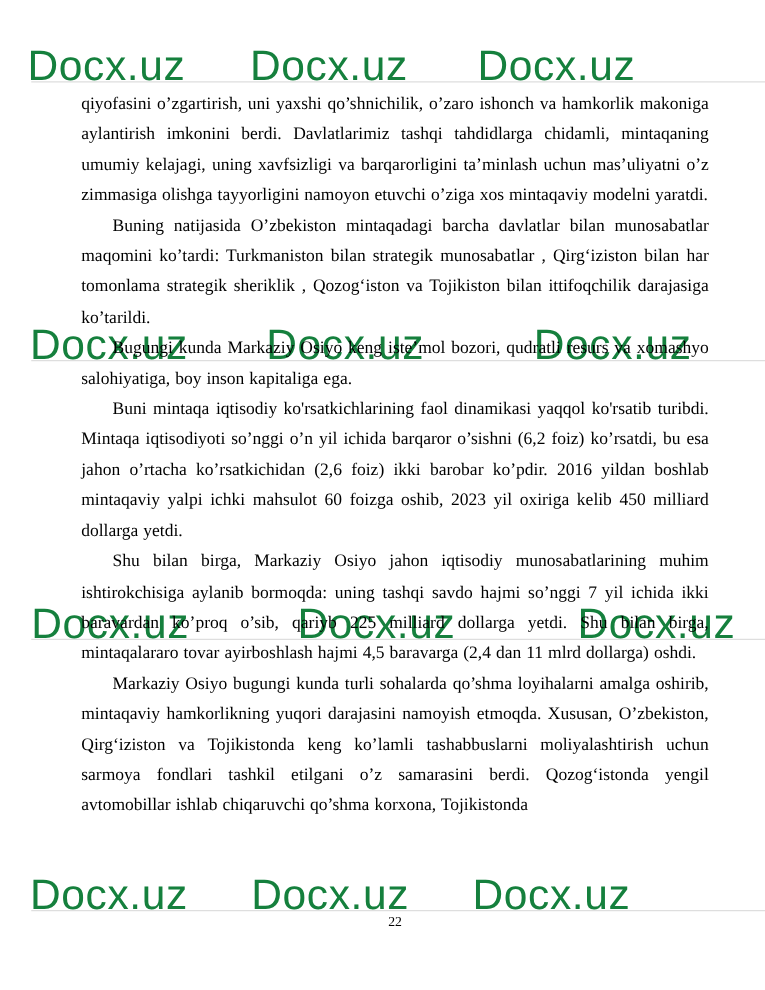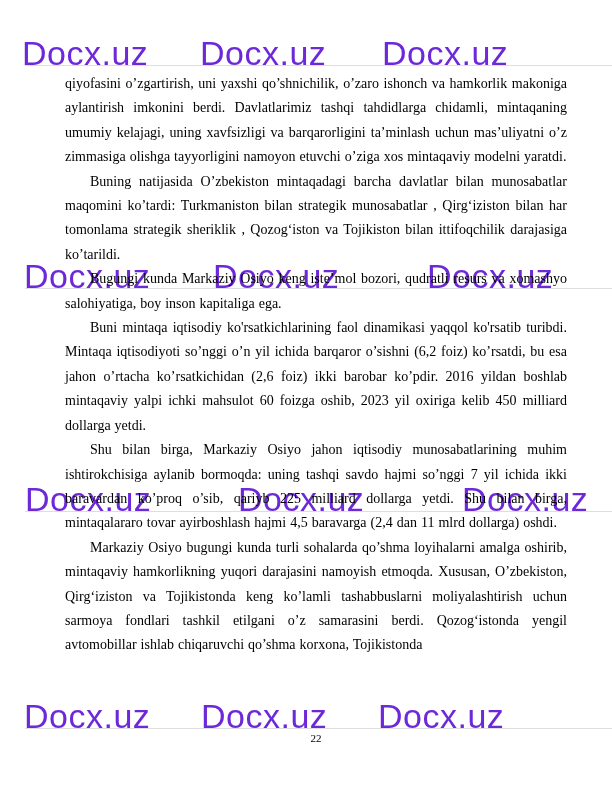--- a/index.html
+++ b/index.html
@@ -22,21 +22,21 @@
   .wm-row.r3 { top: 480px; }
   .wm-row.r4 { top: 697px; }
   .wm-rule {
     position: absolute; left: 25px; right: 0; top: 31px;
     height: 1px; background: #dedede;
   }
   .wm {
     position: absolute; top: 0;
     font-family: "Liberation Sans", sans-serif;
     font-size: 34px; line-height: 38px; font-weight: 400;
-    color: #6d28d9; white-space: nowrap;
+    color: #15803d; white-space: nowrap;
     letter-spacing: 0.5px;
   }
   .r1 .c1 { left: 22px; }  .r1 .c2 { left: 200px; } .r1 .c3 { left: 382px; }
   .r2 .c1 { left: 24px; }  .r2 .c2 { left: 213px; } .r2 .c3 { left: 427px; }
   .r3 .c1 { left: 25px; }  .r3 .c2 { left: 238px; } .r3 .c3 { left: 462px; }
   .r4 .c1 { left: 24px; }  .r4 .c2 { left: 201px; } .r4 .c3 { left: 378px; }
   
   .text-layer {
     position: absolute; z-index: 1;
     left: 65px; right: 45px; top: 52px;

